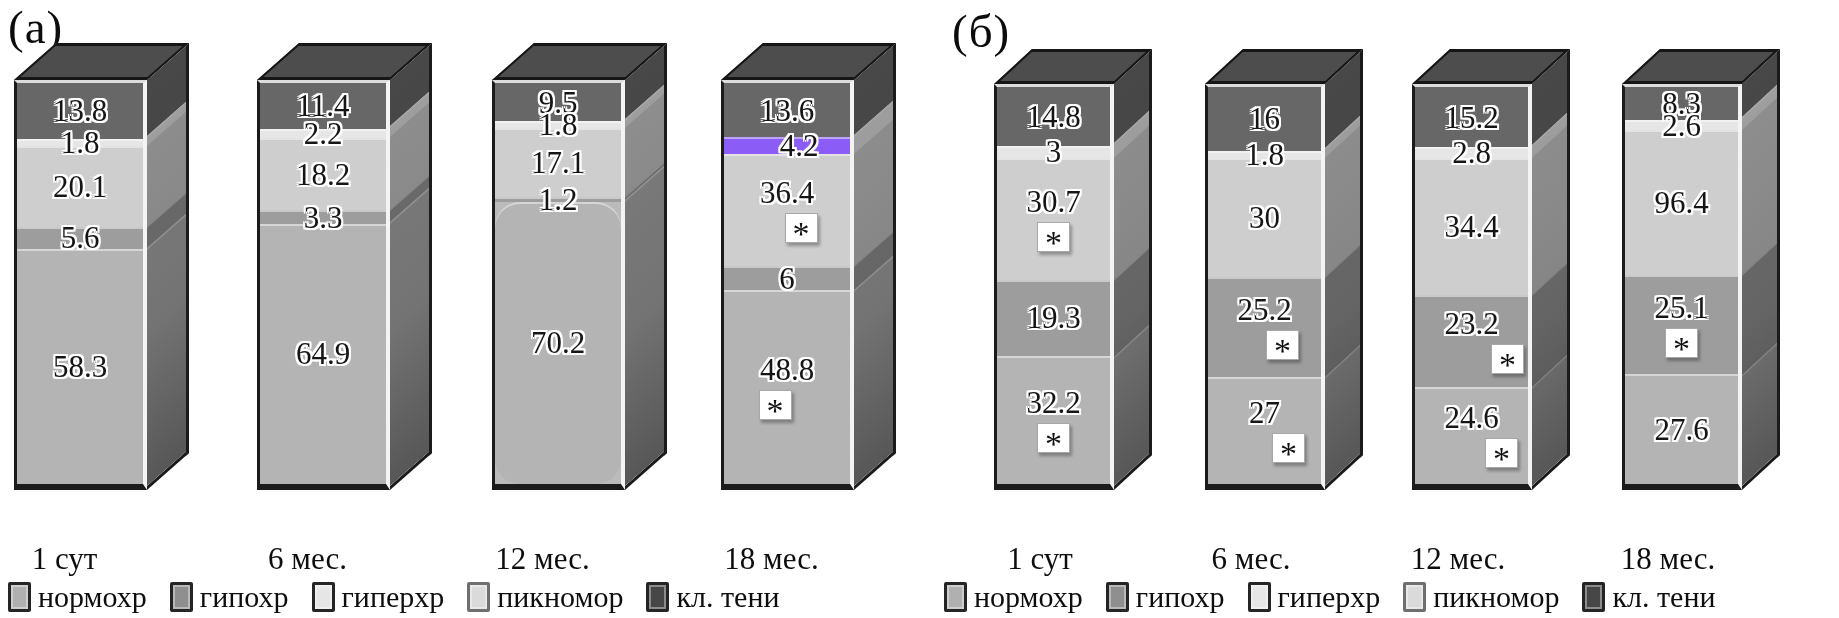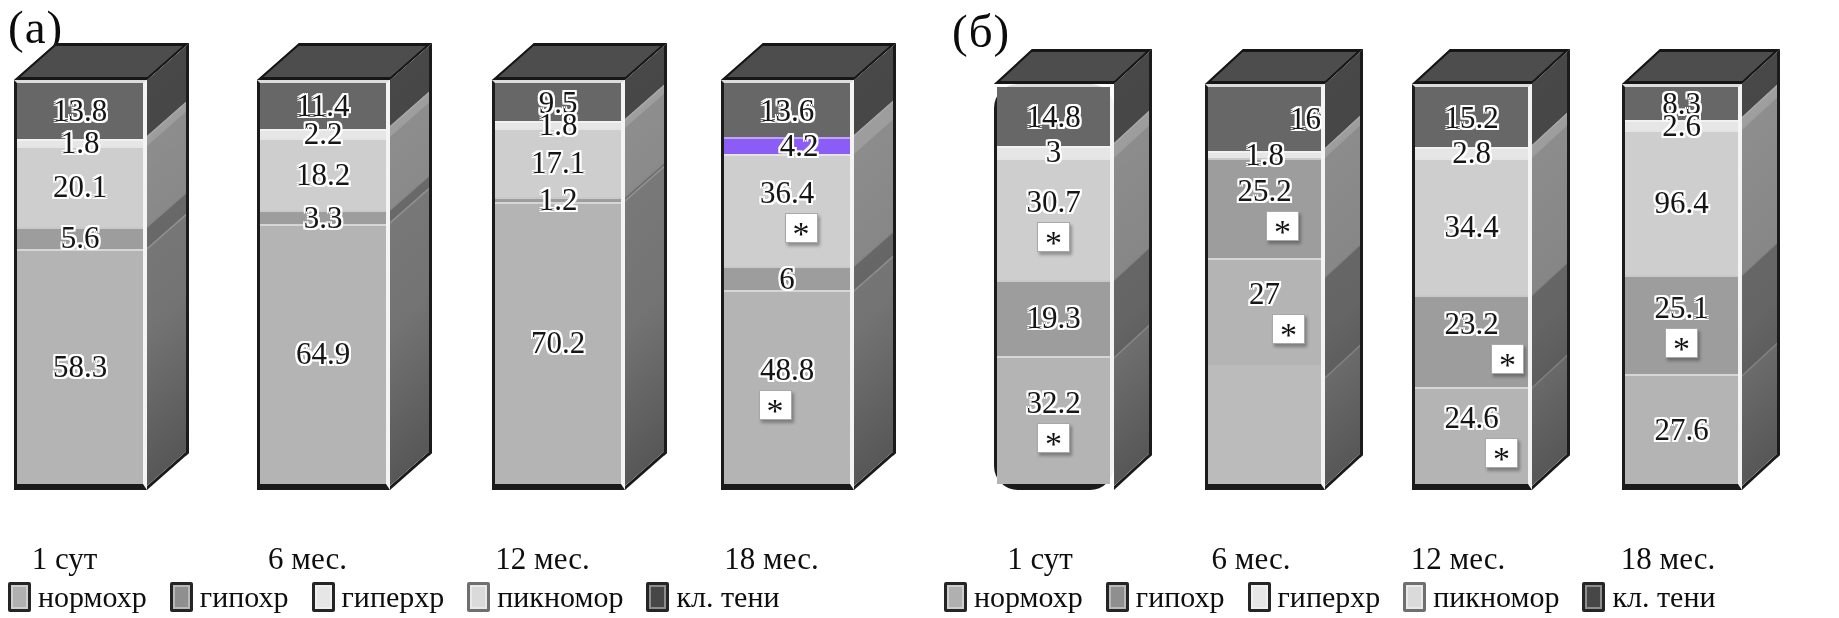--- a/index.html
+++ b/index.html
@@ -143,21 +143,21 @@
           </div>
           <div class="seg" style="height: 1.80361%; background: rgb(230, 230, 230);">
             <span class="segval">1.8</span>
           </div>
           <div class="seg" style="height: 17.1343%; background: rgb(206, 206, 206);">
             <span class="segval">17.1</span>
           </div>
           <div class="seg" style="height: 1.2024%; background: rgb(157, 157, 157);">
             <span class="segval">1.2</span>
           </div>
-          <div class="seg" style="height: 70.3407%; background: rgb(180, 180, 180);">
+          <div class="seg" style="height: 70.3407%; background: rgb(180, 180, 180); border-radius: 25px;">
             <span class="segval">70.2</span>
           </div>
         </div>
       </div>
       <div class="cat-label" style="left: 426px; top: 541px; width: 233px;">12 мес.</div>
       <div class="bar3d" style="left: 721px; top: 80px; width: 175px; height: 410px;">
         <div class="face-top" style="left: 0px; top: -37px; width: 133px; height: 37px; transform-origin: 0px 100%; transform: skewX(-48.6215deg); background: rgb(77, 77, 77);"></div>
         <div class="face-side" style="left: 133px; top: 0px; width: 42px; height: 410px; transform-origin: 0px 0px; transform: skewY(-41.3785deg);">
           <div class="seg" style="height: 13.4787%; background: rgb(103, 103, 103);"></div>
           <div class="seg" style="height: 4.16254%; background: rgb(230, 230, 230);"></div>
@@ -214,21 +214,21 @@
       <div class="bar3d" style="left: 994px; top: 84px; width: 158px; height: 406px;">
         <div class="face-top" style="left: 0px; top: -35px; width: 120px; height: 35px; transform-origin: 0px 100%; transform: skewX(-47.3533deg); background: rgb(77, 77, 77);"></div>
         <div class="face-side" style="left: 120px; top: 0px; width: 38px; height: 406px; transform-origin: 0px 0px; transform: skewY(-42.6467deg);">
           <div class="seg" style="height: 14.8%; background: rgb(103, 103, 103);"></div>
           <div class="seg" style="height: 3%; background: rgb(230, 230, 230);"></div>
           <div class="seg" style="height: 30.7%; background: rgb(206, 206, 206);"></div>
           <div class="seg" style="height: 19.3%; background: rgb(157, 157, 157);"></div>
           <div class="seg" style="height: 32.2%; background: rgb(180, 180, 180);"></div>
           <div class="shade"></div>
         </div>
-        <div class="face-front" style="width: 120px; border-radius: 24px;">
+        <div class="face-front" style="width: 120px;">
           <div class="seg" style="height: 14.8%; background: rgb(103, 103, 103);">
             <span class="segval">14.8</span>
           </div>
           <div class="seg" style="height: 3%; background: rgb(230, 230, 230);">
             <span class="segval">3</span>
           </div>
           <div class="seg" style="height: 30.7%; background: rgb(206, 206, 206);">
             <span class="segval">30.7</span>
             <span class="star" style="transform: translateX(0px);">*</span>
           </div>
@@ -246,25 +246,28 @@
         <div class="face-top" style="left: 0px; top: -35px; width: 120px; height: 35px; transform-origin: 0px 100%; transform: skewX(-47.3533deg); background: rgb(77, 77, 77);"></div>
         <div class="face-side" style="left: 120px; top: 0px; width: 38px; height: 406px; transform-origin: 0px 0px; transform: skewY(-42.6467deg);">
           <div class="seg" style="height: 16%; background: rgb(103, 103, 103);"></div>
           <div class="seg" style="height: 1.8%; background: rgb(230, 230, 230);"></div>
           <div class="seg" style="height: 30%; background: rgb(206, 206, 206);"></div>
           <div class="seg" style="height: 25.2%; background: rgb(157, 157, 157);"></div>
           <div class="seg" style="height: 27%; background: rgb(180, 180, 180);"></div>
           <div class="shade"></div>
         </div>
         <div class="face-front" style="width: 120px;">
-          <div class="seg" style="height: 16%; background: rgb(103, 103, 103); align-items: flex-end;">
+          <div class="seg" style="height: 16%; background: rgb(103, 103, 103);">
             <span class="segval">16</span>
           </div>
           <div class="seg" style="height: 1.8%; background: rgb(230, 230, 230);">
             <span class="segval">1.8</span>
+          </div>
+          <div class="seg" style="height: 30%; background: rgb(206, 206, 206);">
+            <span class="segval">30</span>
           </div>
           <div class="seg" style="height: 25.2%; background: rgb(157, 157, 157);">
             <span class="segval">25.2</span>
             <span class="star" style="transform: translateX(18px);">*</span>
           </div>
           <div class="seg" style="height: 27%; background: rgb(180, 180, 180); align-items: center;">
             <span class="segval">27</span>
             <span class="star" style="transform: translateX(24px);">*</span>
           </div>
         </div>

